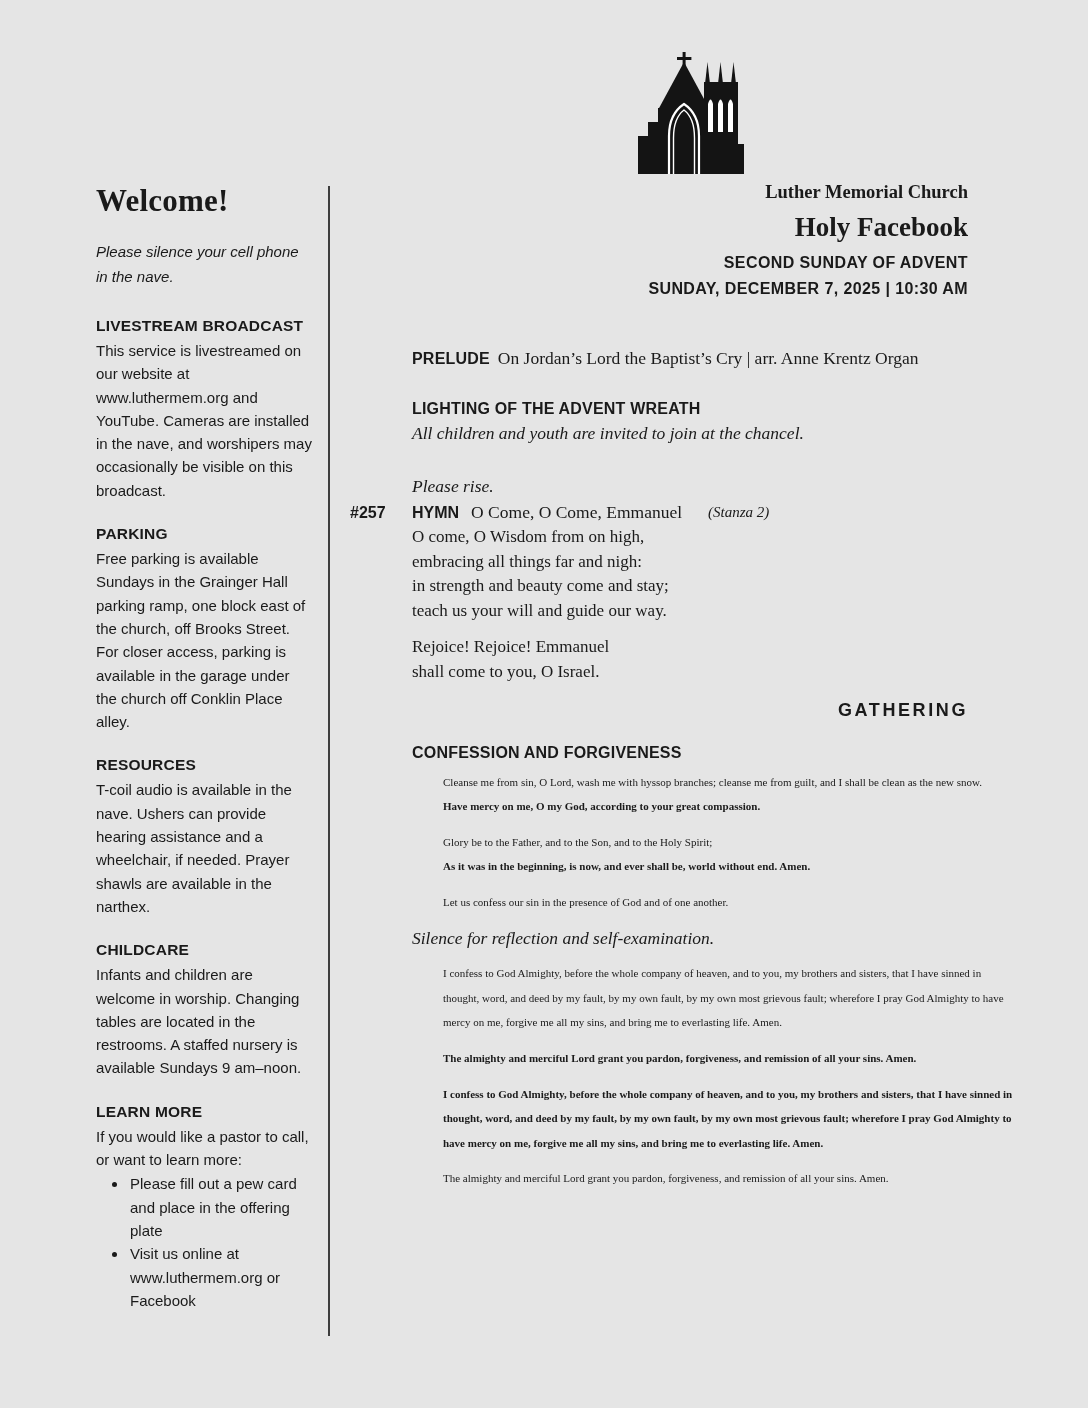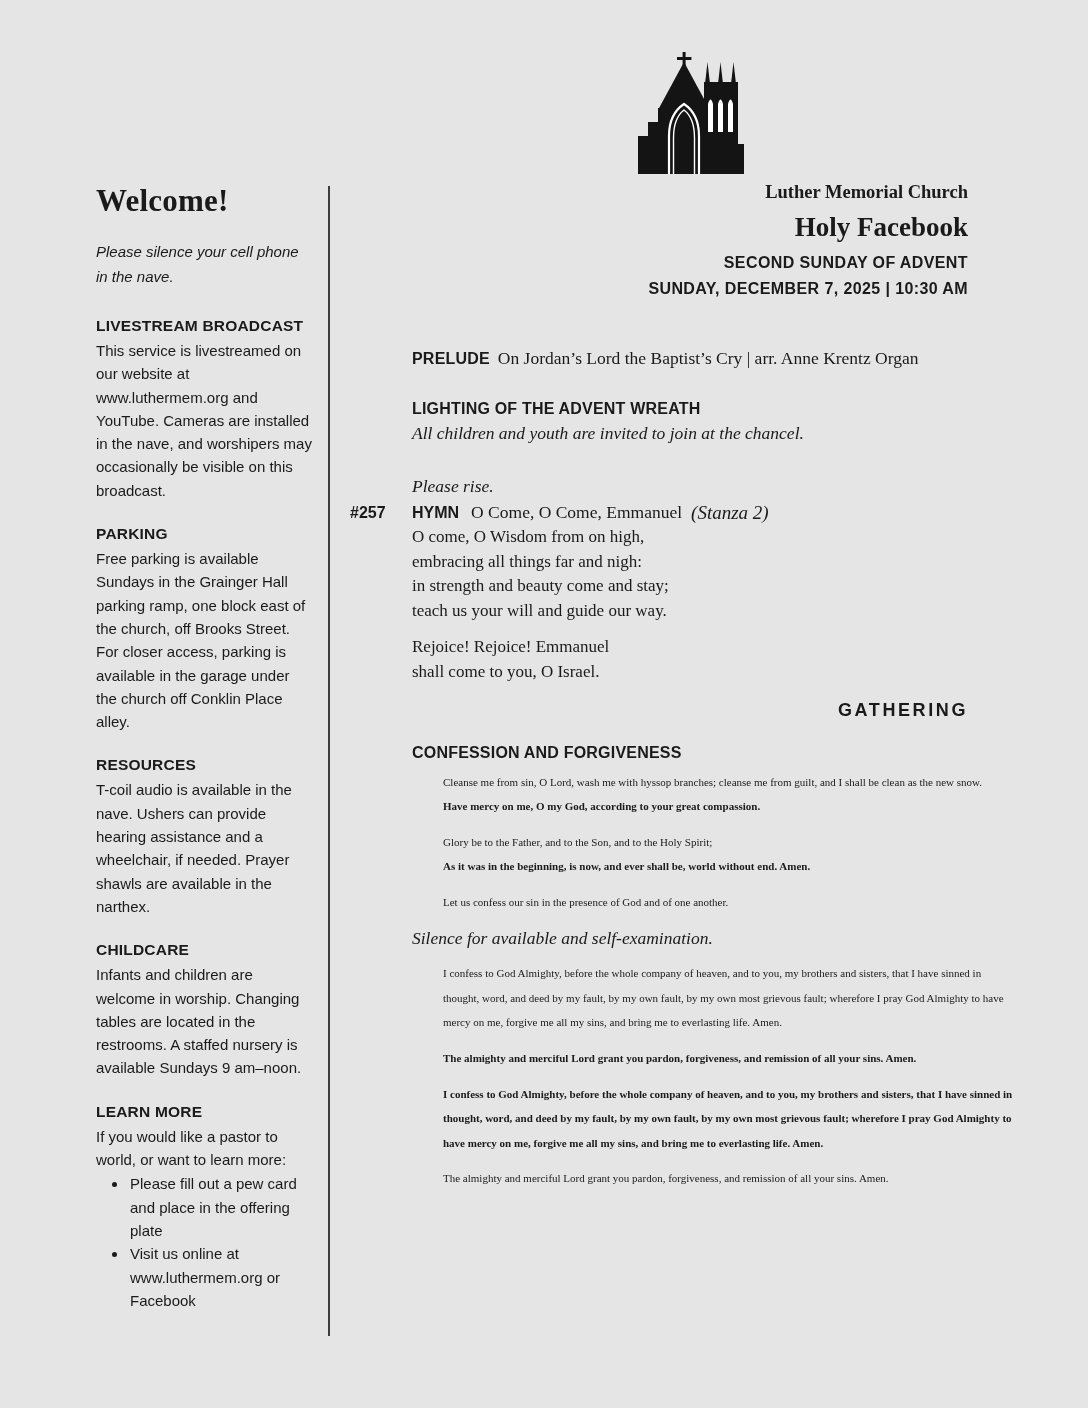--- a/index.html
+++ b/index.html
@@ -36,21 +36,21 @@
   .wreath h3{margin:0;line-height:23px;}
   .wreath .note{font-family:"Liberation Serif",serif;font-style:italic;font-size:17.5px;line-height:25px;margin:1px 0 0 0;}
 
   .rubric-line{margin:28px 0 0 62px;font-family:"Liberation Serif",serif;font-style:italic;
                font-size:17.5px;line-height:25px;}
 
   .hymn-row{display:flex;margin-top:1px;line-height:25px;}
   .hymn-no{width:62px;font-weight:700;font-size:16px;}
   .hymn-row .h-label{font-size:16px;font-weight:700;padding-right:12px;}
   .hymn-row .h-title{font-family:"Liberation Serif",serif;font-size:17.5px;}
-  .hymn-row .h-stanza{font-family:"Liberation Serif",serif;font-style:italic;font-size:19px;padding-left:9px;}
+  .hymn-row .h-stanza{font-family:"Liberation Serif",serif;font-style:italic;font-size:15px;padding-left:26px;}
 
   .hymn-verse,.hymn-refrain{margin-left:62px;font-family:"Liberation Serif",serif;
         font-size:17px;line-height:24.6px;}
   .hymn-refrain{margin-top:12px;}
 
   .gathering{margin-top:15px;font-size:18px;font-weight:700;letter-spacing:2.6px;}
 
   .confession-head{margin:20px 0 6px 62px;line-height:23px;}
   .pgroup{margin:0 0 11px 62px;width:612px;}
   .pgroup p{font-family:"Liberation Serif",serif;font-size:11px;line-height:24.6px;margin:0;}
@@ -82,21 +82,21 @@
       <p>T-coil audio is available in the nave. Ushers can provide hearing assistance and a wheelchair, if needed. Prayer shawls are available in the narthex.</p>
     </section>
 
     <section class="sb-section">
       <h3>CHILDCARE</h3>
       <p>Infants and children are welcome in worship. Changing tables are located in the restrooms. A staffed nursery is available Sundays 9 am–noon.</p>
     </section>
 
     <section class="sb-section">
       <h3>LEARN MORE</h3>
-      <p>If you would like a pastor to world, or want to learn more:</p>
+      <p>If you would like a pastor to call, or want to learn more:</p>
       <ul class="sb-bullets">
         <li>Please fill out a pew card and place in the offering plate</li>
         <li>Visit us online at www.luthermem.org or Facebook</li>
       </ul>
     </section>
   </aside>
 
   <div class="divider"></div>
 
   <main class="main">
@@ -183,21 +183,21 @@
     <div class="pgroup">
       <p class="indent">Glory be to the Father, and to the Son, and to the Holy Spirit;</p>
       <p class="indent bold">As it was in the beginning, is now, and ever shall be, world without end.  Amen.</p>
     </div>
 
     <div class="pgroup">
       <p class="indent">Let us confess our sin in the presence of God and of one another.</p>
     </div>
 
     <div class="pgroup">
-      <p class="rubric">Silence for available and self-examination.</p>
+      <p class="rubric">Silence for reflection and self-examination.</p>
     </div>
 
     <div class="pgroup">
       <p class="indent">I confess to God Almighty, before the whole company of heaven, and to you, my brothers and sisters, that I have sinned in thought, word, and deed by my fault, by my own fault, by my own most grievous fault; wherefore I pray God Almighty to have mercy on me, forgive me all my sins, and bring me to everlasting life.  Amen.</p>
     </div>
 
     <div class="pgroup">
       <p class="indent bold">The almighty and merciful Lord grant you pardon, forgiveness, and remission of all your sins.  Amen.</p>
     </div>
 

